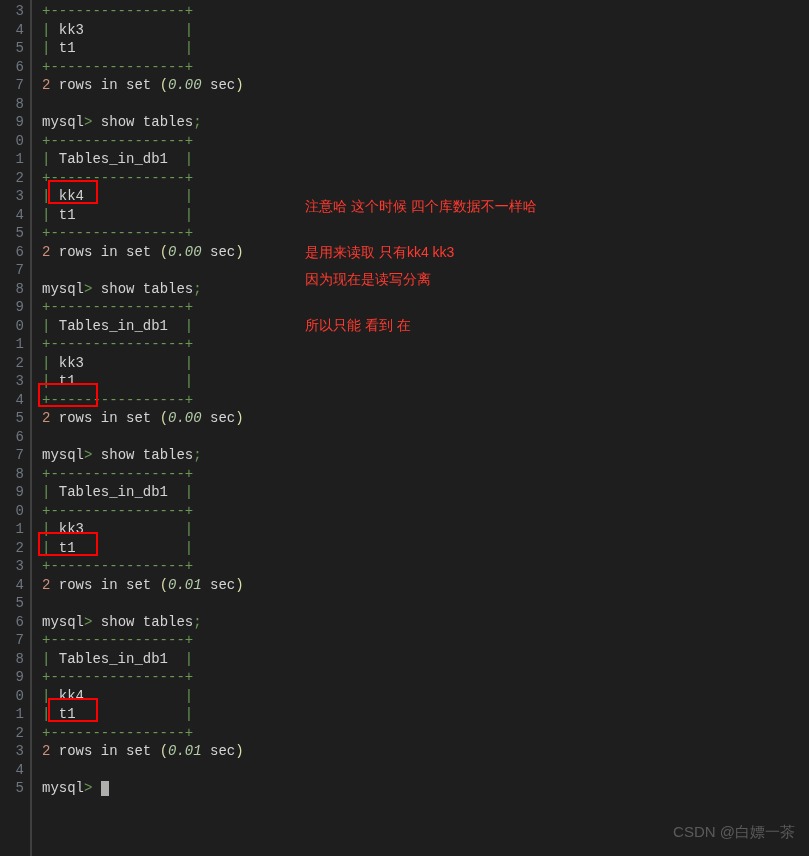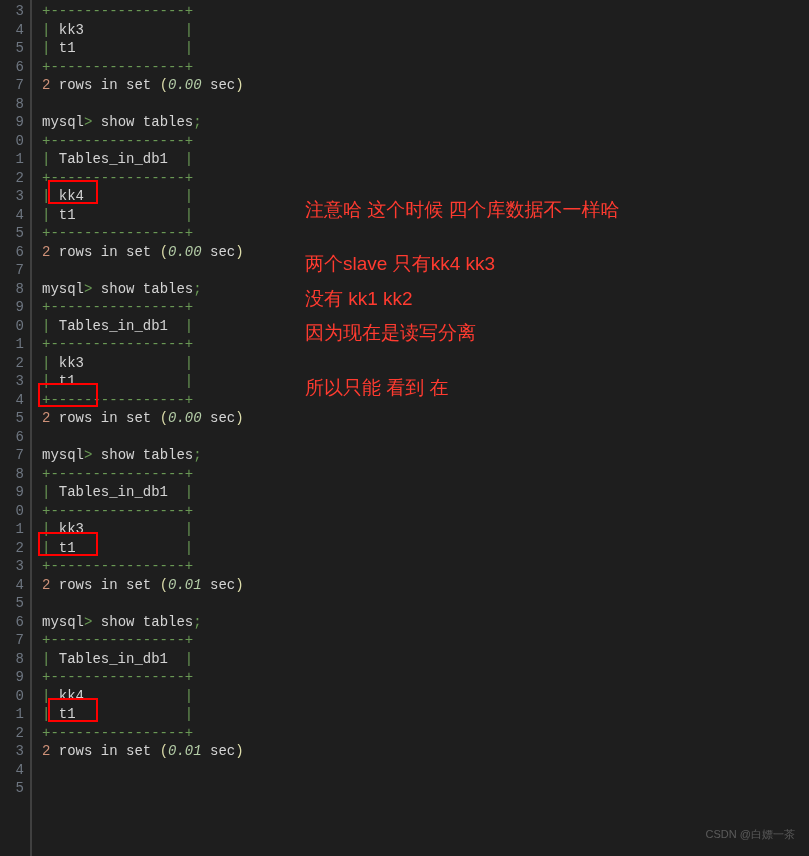--- a/index.html
+++ b/index.html
@@ -57,32 +57,32 @@
     border: 2px solid #ff0000;
     position: absolute;
     pointer-events: none;
   }
   .annotations {
     position: absolute;
     left: 305px;
     top: 195px;
     color: #ff3b30;
     font-family: "Microsoft YaHei", sans-serif;
-    font-size: 19px;
+    font-size: 14px;
     line-height: 1.6;
   }
   .annotations p { margin-bottom: 4px; }
   .annotations .gap { height: 20px; }
   .watermark {
     position: absolute;
     right: 14px;
     bottom: 14px;
     color: rgba(200,200,200,0.35);
     font-family: "Microsoft YaHei", sans-serif;
-    font-size: 11px;
+    font-size: 15px;
     pointer-events: none;
   }
   .cursor-block {
     display: inline-block;
     width: 8px;
     height: 15px;
     background: #aeafad;
     vertical-align: middle;
   }
 </style>
@@ -172,28 +172,28 @@
       <div class="line"></div>
       <div class="line">mysql<span class="green">&gt;</span> show tables<span class="green">;</span></div>
       <div class="line green">+----------------+</div>
       <div class="line"><span class="green">|</span> Tables_in_db1  <span class="green">|</span></div>
       <div class="line green">+----------------+</div>
       <div class="line"><span class="green">|</span> kk4            <span class="green">|</span></div>
       <div class="line"><span class="green">|</span> t1             <span class="green">|</span></div>
       <div class="line green">+----------------+</div>
       <div class="line"><span class="num2">2</span> rows in set <span class="yellow">(</span><span class="digit">0.01</span> sec<span class="yellow">)</span></div>
       <div class="line"></div>
+      <div class="line">mysql<span class="green">&gt;</span> <span class="cursor-block"></span></div>
     </div>
 </div>
 
 <div class="annotations">
   <p>注意哈  这个时候 四个库数据不一样哈</p>
   <div class="gap"></div>
-  <p>两个slave 只有kk4  kk3</p>
-  <p>没有 kk1  kk2</p>
+  <p>是用来读取 只有kk4  kk3</p>
   <p>因为现在是读写分离</p>
   <div class="gap"></div>
   <p>所以只能 看到 在</p>
 </div>
 
 <div class="watermark">CSDN @白嫖一茶</div>
 
 <div class="redbox" style="top: 180px; left: 48px; width: 50px; height: 24px;"></div>
 <div class="redbox" style="top: 383px; left: 38px; width: 60px; height: 24px;"></div>
 <div class="redbox" style="top: 532px; left: 38px; width: 60px; height: 24px;"></div>

